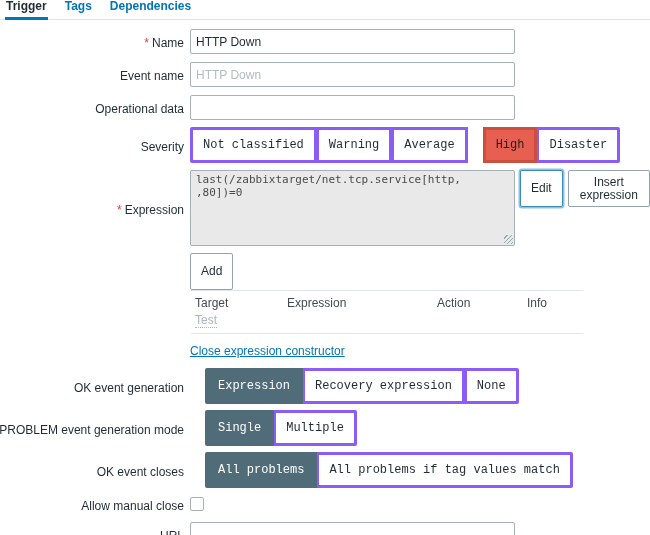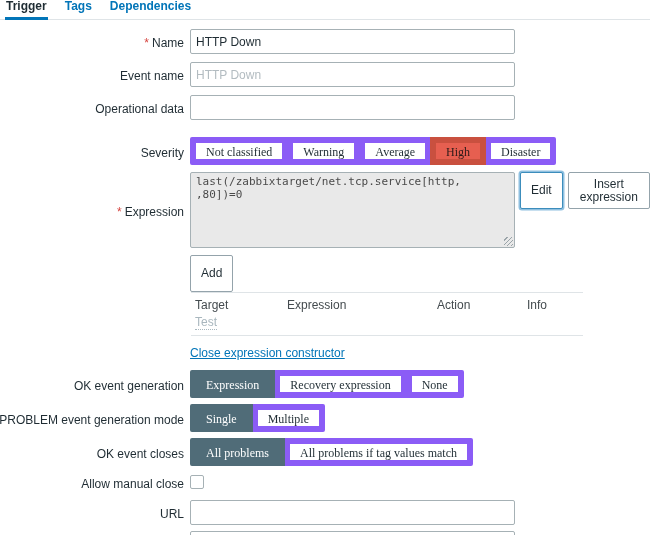--- a/index.html
+++ b/index.html
@@ -103,39 +103,40 @@
   }
   .btn.focused {
     border-color: #3c8dbc;
     box-shadow: 0 0 0 1.5px #8fc0e0;
   }
 
   
   .seg { display: inline-flex; }
   .seg .seg-btn {
     background: #fff;
-    border: 6px solid #8b5cf6;
-    color: #1f2c33;
-    font-family: Liberation Serif, serif;
+    border: 3px solid #8b5cf6;
+    color: #1f2c33;
+    font-family: Liberation Mono, monospace;
     font-size: 12px;
     padding: 3px 10px;
-    height: 28px;
+    height: 36px;
     line-height: 13px;
     margin-left: -1px;
     cursor: pointer;
     white-space: nowrap;
   }
   .seg .seg-btn:first-child { margin-left: 0; border-radius: 2px 0 0 2px; }
   .seg .seg-btn:last-child { border-radius: 0 2px 2px 0; }
   .seg .seg-btn.selected {
     background: #506c78;
     border-color: #506c78;
     color: #fff;
     position: relative;
     z-index: 1;
+    margin-left: 15px;
   }
   .seg.severity .seg-btn.selected {
     background: #e65f50;
     border-color: #c9503f;
     color: #2b1a18;
   }
 
   
   .cb {
     width: 14px; height: 14px;
@@ -176,21 +177,21 @@
   .link {
     color: #0275b8;
     text-decoration: underline;
     cursor: pointer;
     font-size: 12px;
   }
 
   
   .mb-name { margin-bottom: 8px; }
   .mb-std  { margin-bottom: 8px; }
-  .mb-op   { margin-bottom: 17px; }
+  .mb-op   { margin-bottom: 7px; }
   .mb-sev  { margin-bottom: 2px; }
   .mb-expr { margin-top: 7px; }
   .mb-add  { }
   .mb-tbl  { margin-bottom: 10px; }
   .mb-link { margin-bottom: 10px; }
   .mb-seg  { margin-bottom: 6px; }
   .mb-cb   { margin-bottom: 7px; }
   .mb-url  { margin-bottom: 6px; }
   .mb-desc { margin-bottom: 8px; }
 </style>

